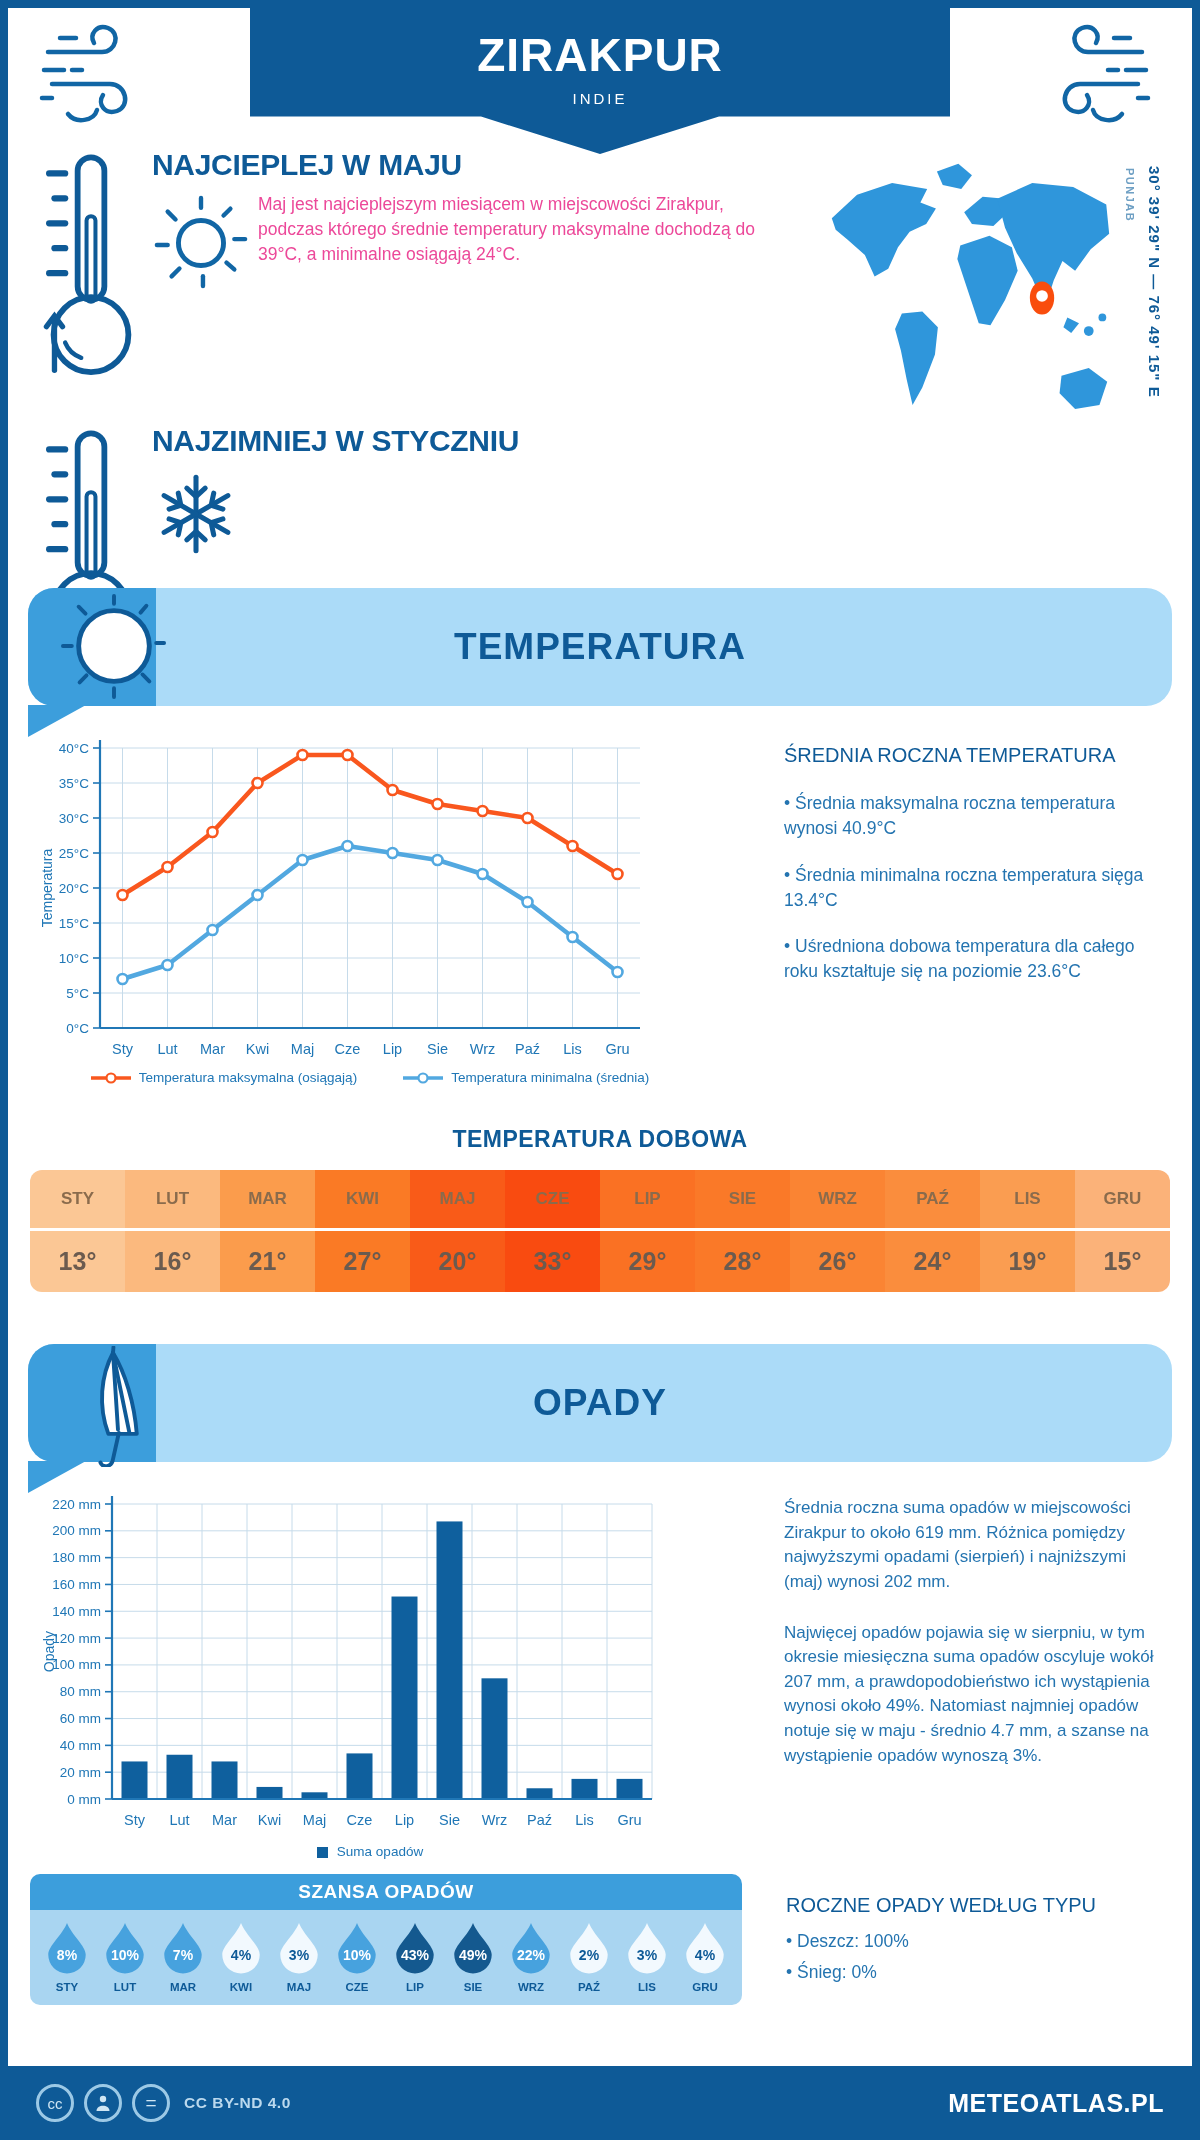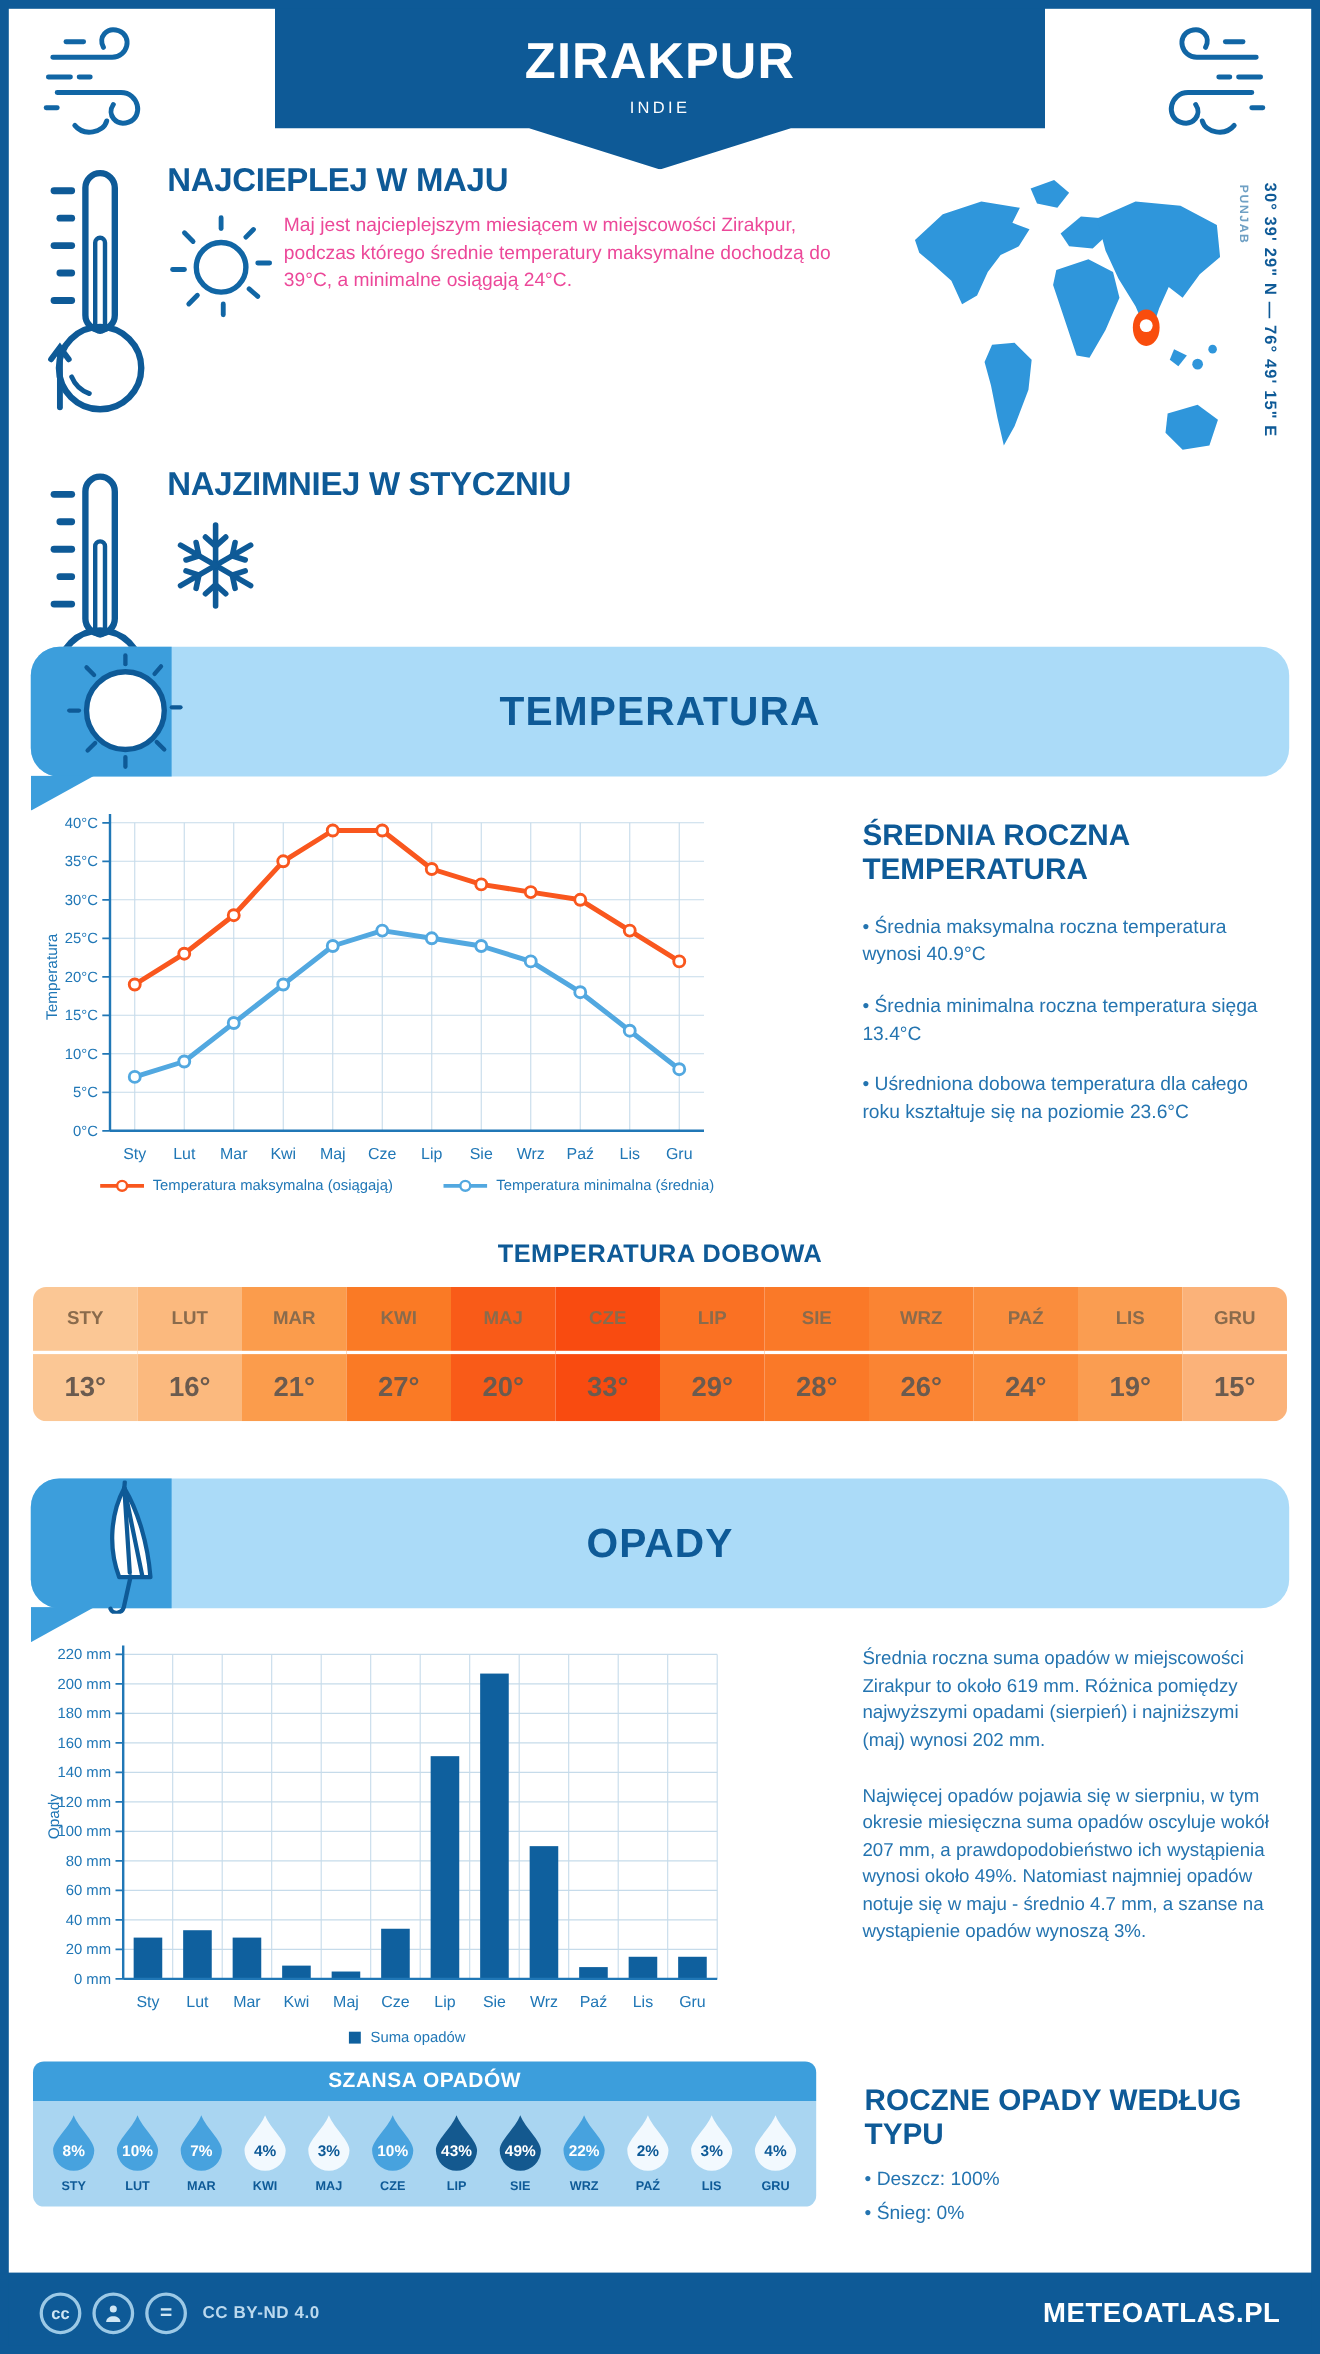--- a/index.html
+++ b/index.html
@@ -54,38 +54,38 @@
                  font-size:23px;font-weight:bold;color:#0E5A97;letter-spacing:.5px}
   .daily-table{position:absolute;left:30px;top:1170px;width:1140px;height:122px;
                border-radius:12px;overflow:hidden;display:flex}
   .daily-col{flex:1;display:flex;flex-direction:column}
   .daily-col .mh{height:58px;display:flex;align-items:center;justify-content:center;
                  font-weight:bold;font-size:17px;color:#8A6B4C;border-bottom:3px solid #fff}
   .daily-col .mv{flex:1;display:flex;align-items:center;justify-content:center;
                  font-weight:bold;font-size:25px;color:#6B5B4F}
 
   
-  .col-heading{font-size:27px;font-weight:bold;color:#0E5A97;margin-bottom:24px}
+  .col-heading{font-size:20px;font-weight:normal;color:#0E5A97;margin-bottom:24px}
   .bullet{font-size:17.5px;color:#2474B0;line-height:1.42;margin-bottom:22px}
   .para{font-size:17px;color:#2474B0;line-height:1.45;margin-bottom:26px}
 
   
   .chance-panel{position:absolute;left:30px;top:1874px;width:712px}
   .chance-head{height:36px;background:#3C9EDC;border-radius:10px 10px 0 0;color:#fff;
                font-weight:bold;font-size:19px;display:flex;align-items:center;justify-content:center;letter-spacing:.5px}
   .chance-body{background:#A9D5F1;border-radius:0 0 10px 10px;display:flex;padding:12px 8px 12px}
   .droplet-slot{flex:1;text-align:center}
   .droplet-month{font-size:11.5px;font-weight:bold;color:#0E5A97;margin-top:3px}
 
   
   .footer{position:absolute;left:0;top:2066px;width:1200px;height:74px;background:#0E5A97;
           display:flex;align-items:center;padding:0 36px;box-sizing:border-box;z-index:55}
   .cc-icons{display:flex;gap:10px;align-items:center}
   .cc-circle{width:38px;height:38px;border-radius:50%;border:3px solid #9CC9E6;color:#CFE6F4;
-             display:flex;align-items:center;justify-content:center;font-weight:bold;font-size:15px;box-sizing:border-box}
+             display:flex;align-items:center;justify-content:center;font-weight:normal;font-size:15px;box-sizing:border-box}
   .cc-text{margin-left:14px;color:#BBD9EE;font-weight:bold;font-size:15.5px;letter-spacing:.5px}
   .site{margin-left:auto;color:#fff;font-weight:bold;font-size:25px;letter-spacing:.5px}
 </style>
 </head>
 <body>
 
 <div class="page">
   <div class="frame"></div>
 
   <div class="windicon" style="left:38px;top:18px">

